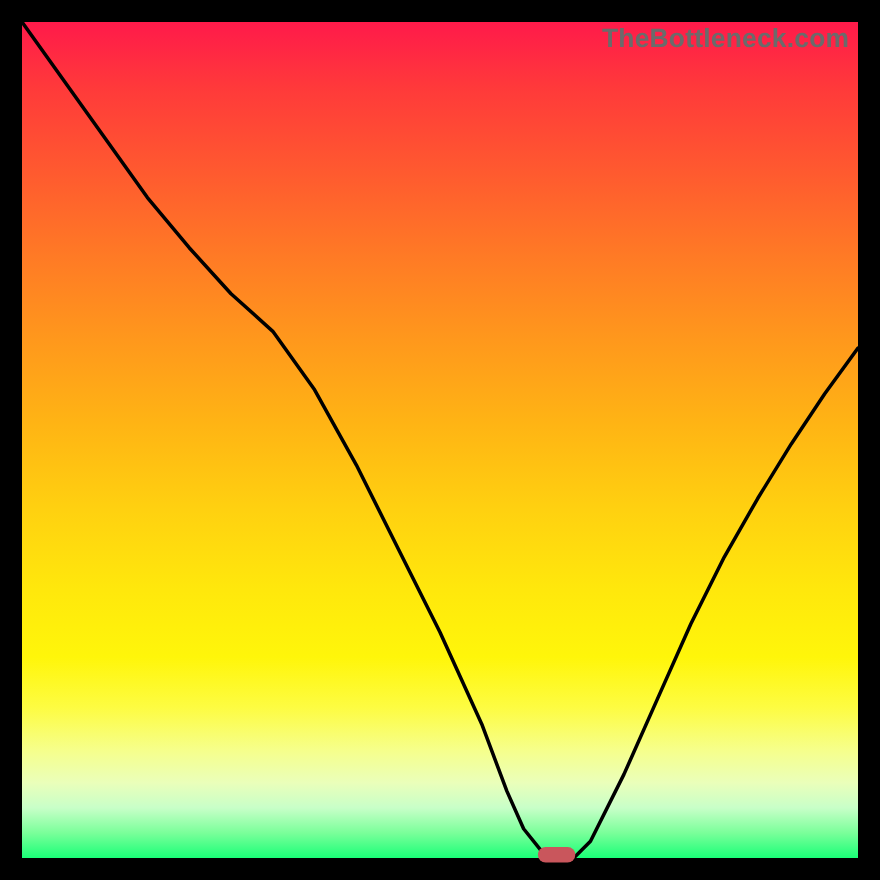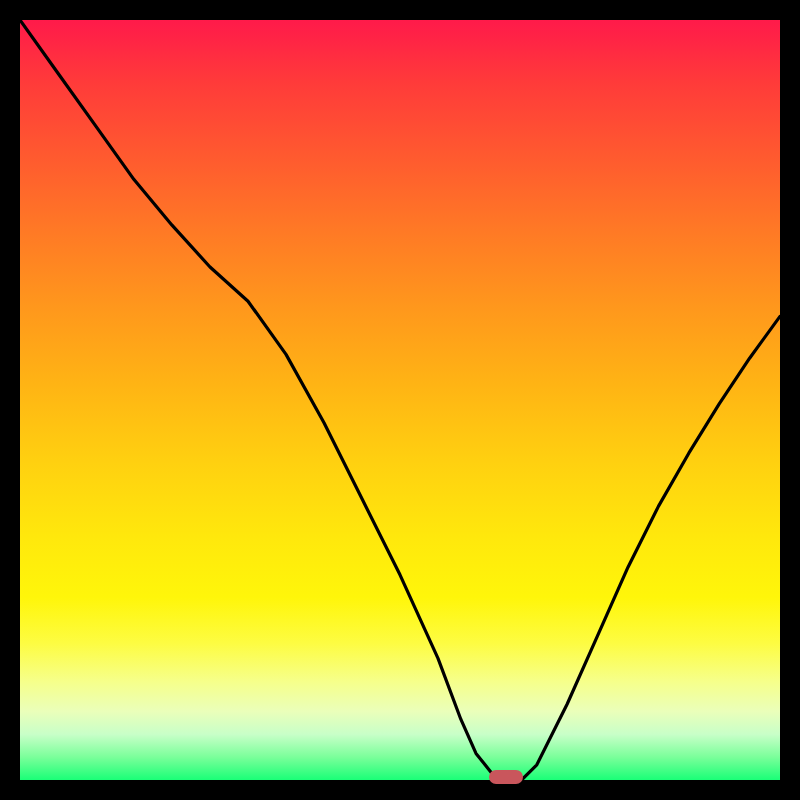--- a/index.html
+++ b/index.html
@@ -66,18 +66,19 @@
     border-radius: 7px;
     background: #c9565c;
     pointer-events: none;
   }
 </style>
 </head>
 <body>
 
 <div class="frame">
   <div class="plot">
+    <div class="watermark">TheBottleneck.com</div>
     <svg class="curve" viewBox="0 0 760 760" preserveAspectRatio="none">
       <path fill="none" stroke="#000000" stroke-width="3.2" stroke-linejoin="round" stroke-linecap="round" d="M0.0 0.0 L38.0 53.2 L76.0 106.4 L114.0 159.6 L152.0 205.2 L190.0 247.0 L228.0 281.2 L266.0 334.4 L304.0 402.8 L342.0 478.8 L380.0 554.8 L418.0 638.4 L440.8 699.2 L456.0 733.4 L471.2 752.4 L486.4 760.0 L501.6 760.0 L516.8 744.8 L547.2 684.0 L577.6 615.6 L608.0 547.2 L638.4 486.4 L668.8 433.2 L699.2 383.8 L729.6 338.2 L760.0 296.4"></path>
     </svg>
     <div class="minmarker" style="left: 469.4px; top: 750px; background: rgb(201, 86, 92);"></div>
   </div>
 </div>
 
 </body></html>

